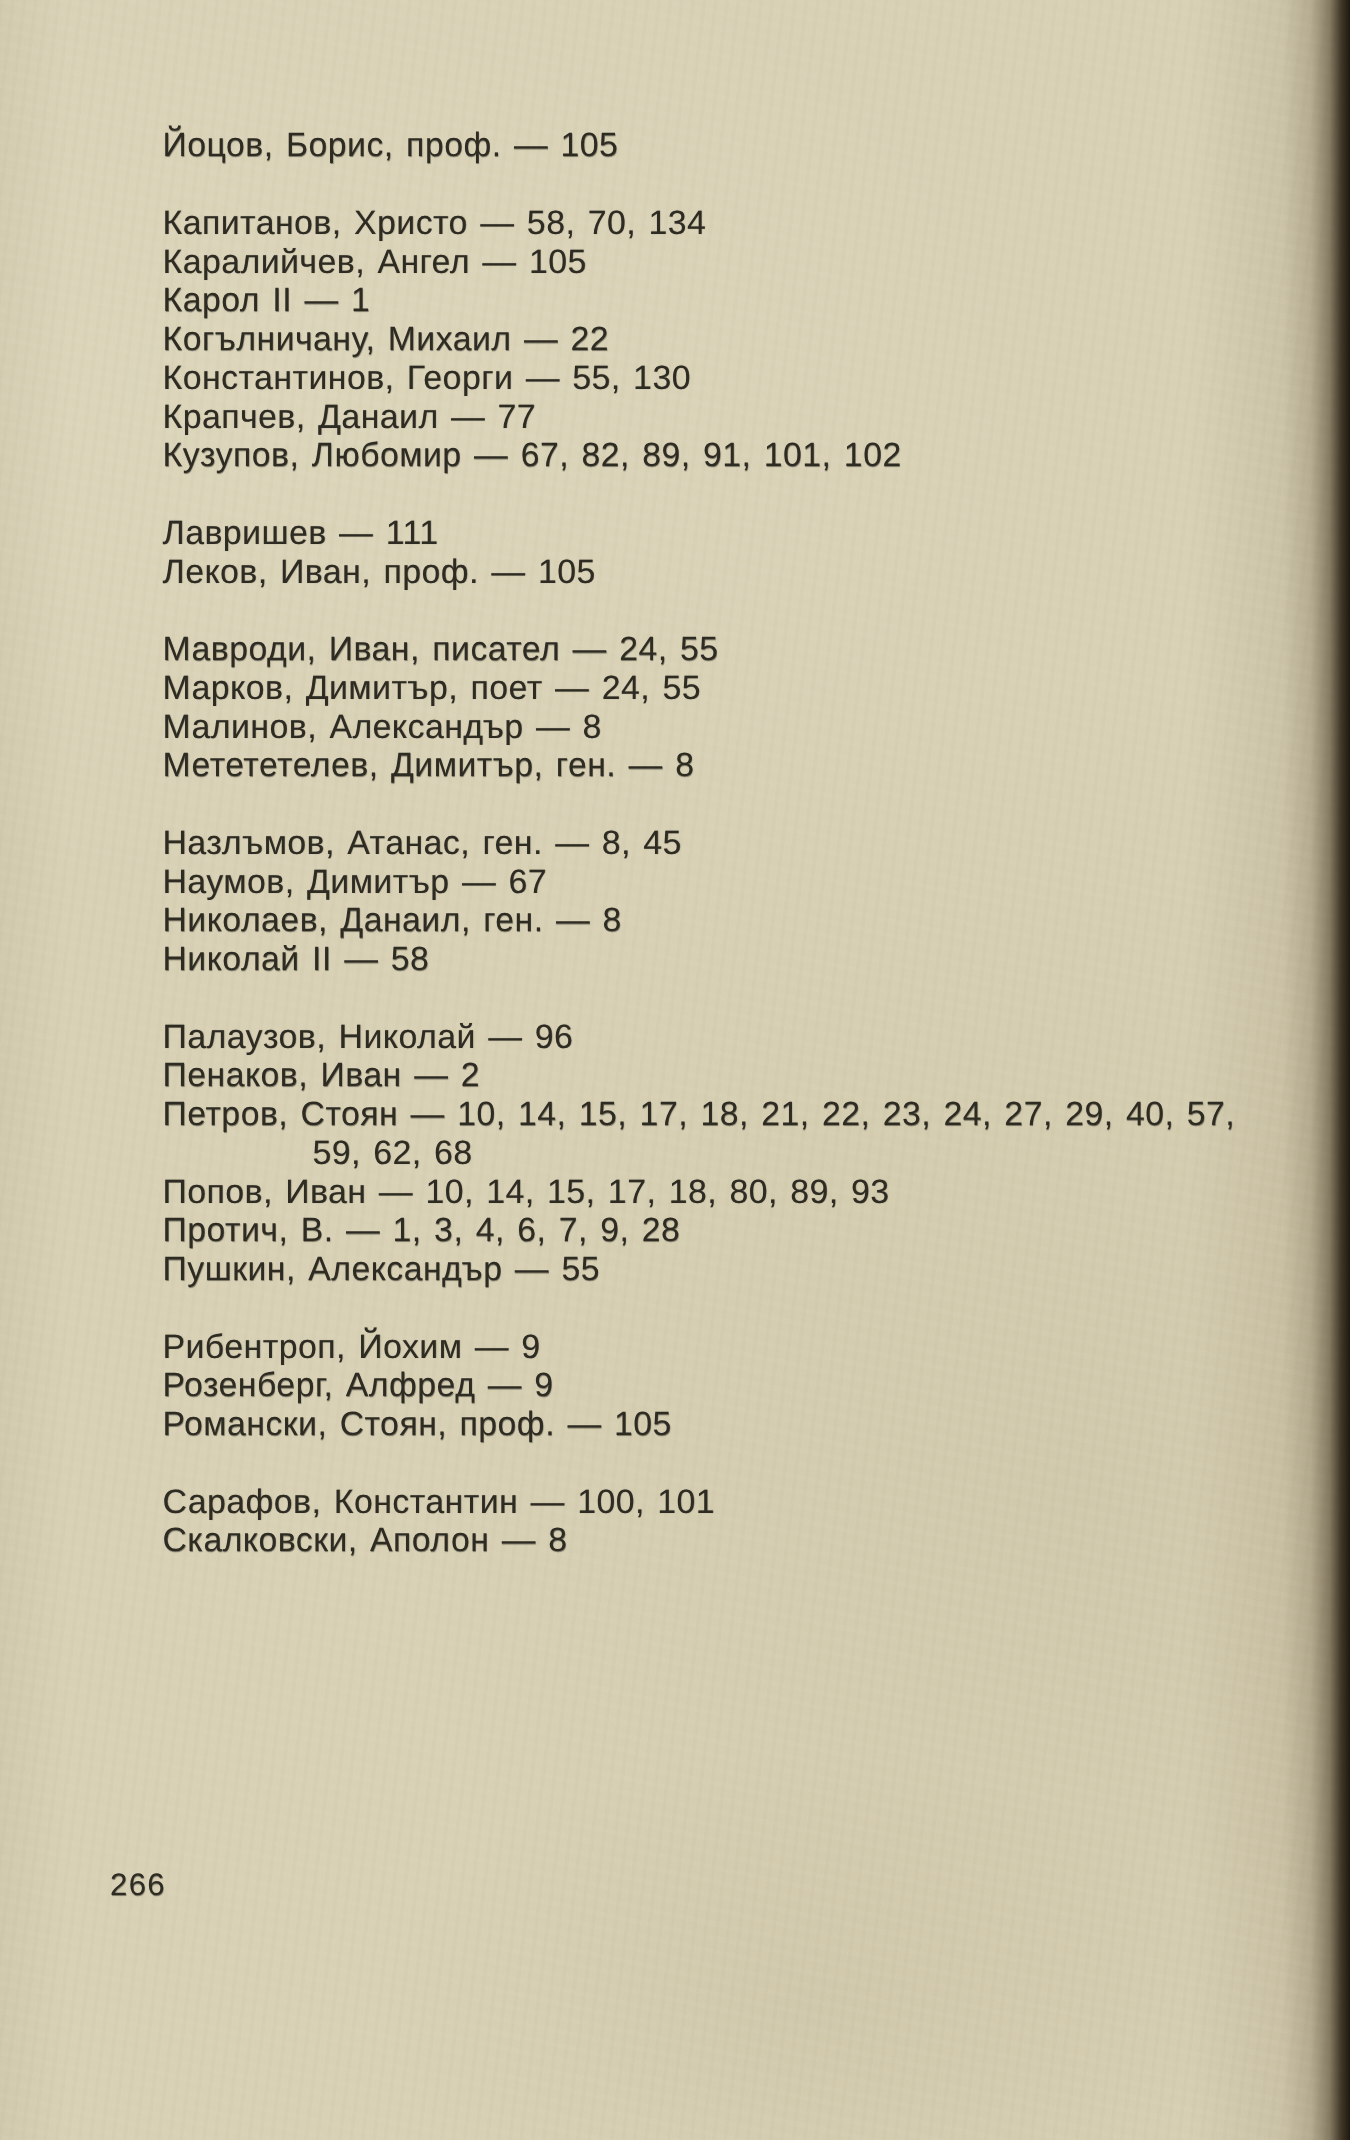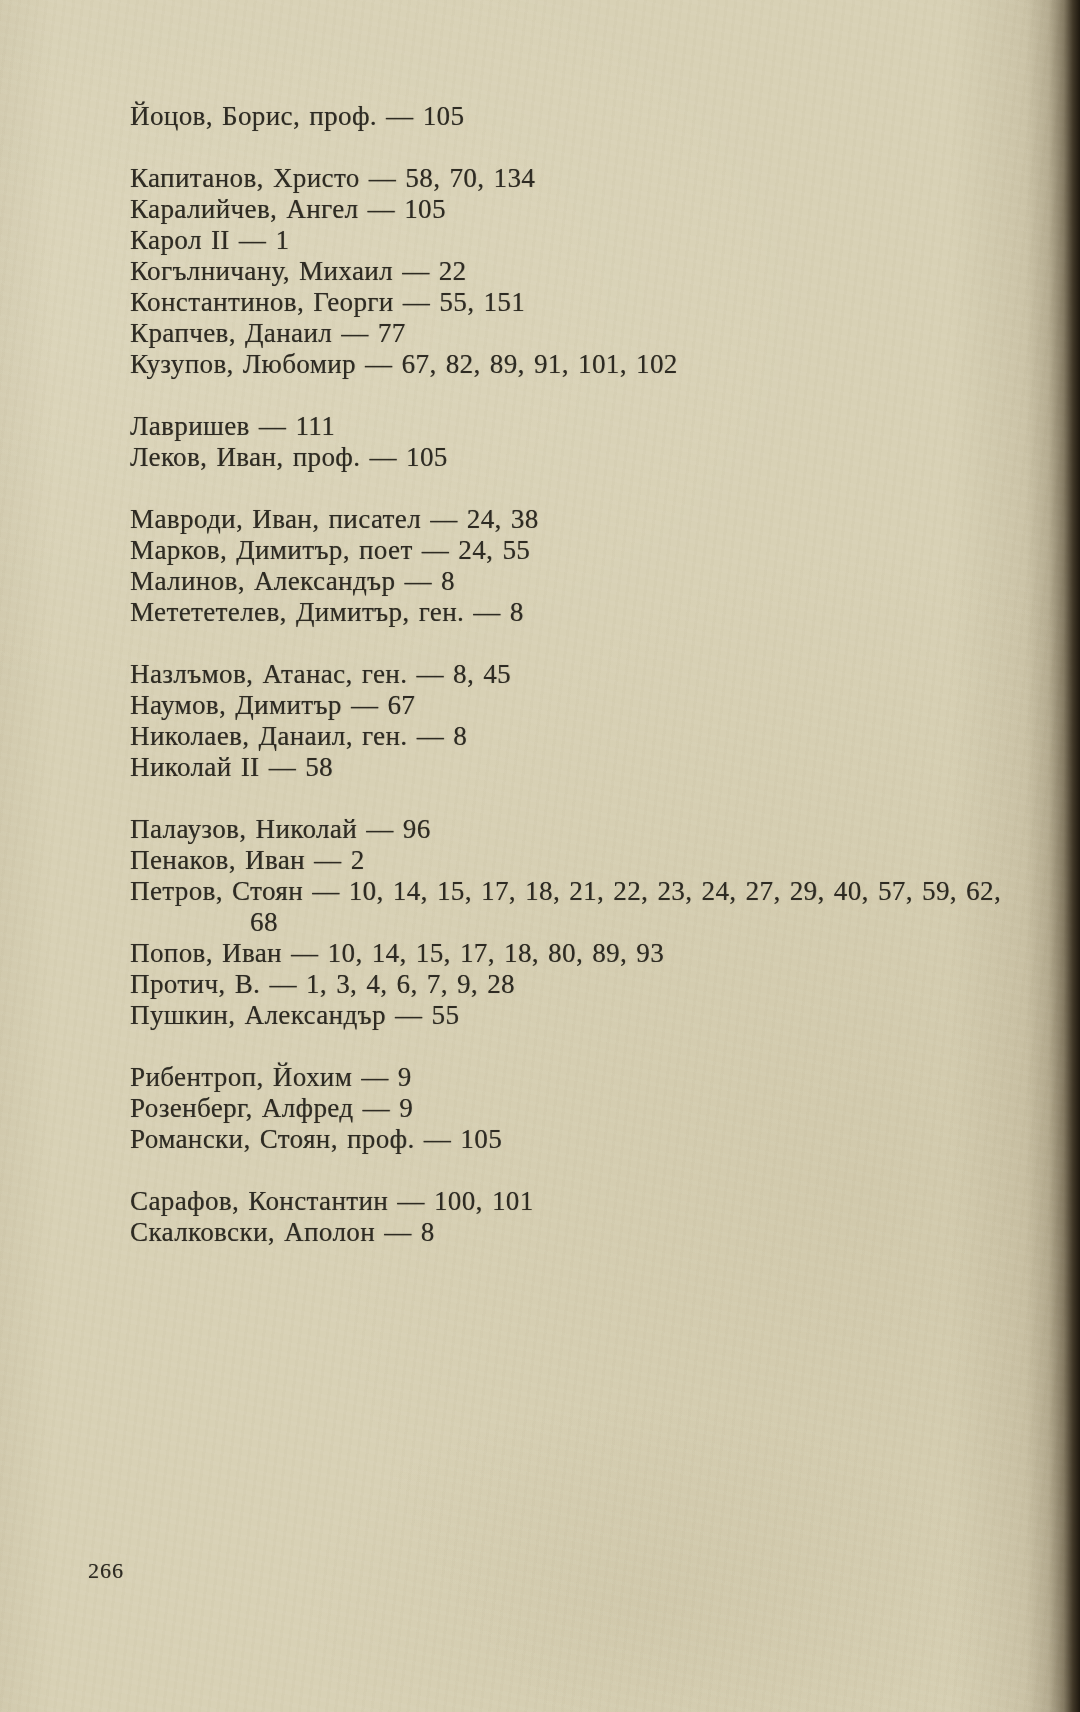--- a/index.html
+++ b/index.html
@@ -11,21 +11,21 @@
     position: relative;
     width: 1080px;
     height: 1712px;
     overflow: hidden;
     background-color: #d8d1b5;
     background-image:
       radial-gradient(1100px 700px at 18% 18%, rgba(255,252,238,0.10), rgba(255,252,238,0) 60%),
       radial-gradient(900px 1100px at 80% 70%, rgba(139,119,78,0.09), rgba(139,119,78,0) 60%),
       radial-gradient(500px 300px at 60% 94%, rgba(130,112,74,0.07), rgba(130,112,74,0) 70%),
       linear-gradient(to right, rgba(120,100,70,0.07), rgba(0,0,0,0) 5%, rgba(0,0,0,0) 88%, rgba(96,79,50,0.12) 96%);
-    font-family: Liberation Serif, serif;
+    font-family: Liberation Sans, sans-serif;
   }
   
   .grain {
     position: absolute;
     inset: 0;
     background-image:
       repeating-linear-gradient(97deg, rgba(110,95,60,0.025) 0 3px, rgba(0,0,0,0) 3px 9px),
       repeating-linear-gradient(12deg, rgba(255,255,245,0.03) 0 4px, rgba(0,0,0,0) 4px 11px);
     pointer-events: none;
   }
@@ -58,52 +58,52 @@
   .group { margin: 0 0 31px 0; }
   .group:last-child { margin-bottom: 0; }
   .entry {
     padding-left: 120px;
     text-indent: -120px;
     white-space: normal;
   }
   .page-number {
     position: absolute;
     left: 88px;
-    top: 1555px;
-    font-size: 22px;
+    top: 1493px;
+    font-size: 25px;
     line-height: 31px;
     color: #2e2b23;
     letter-spacing: 1px;
     text-shadow: 0.3px 0.4px 0.7px rgba(46,43,35,0.55);
   }
 </style>
 </head>
 <body>
 
 <div class="page">
   <div class="grain"></div>
   <div class="index" id="index">
       <div class="group">
         <div class="entry">Йоцов, Борис, проф. — 105</div>
       </div>
       <div class="group">
         <div class="entry">Капитанов, Христо — 58, 70, 134</div>
         <div class="entry">Каралийчев, Ангел — 105</div>
         <div class="entry">Карол II — 1</div>
         <div class="entry">Когълничану, Михаил — 22</div>
-        <div class="entry">Константинов, Георги — 55, 151</div>
+        <div class="entry">Константинов, Георги — 55, 130</div>
         <div class="entry">Крапчев, Данаил — 77</div>
         <div class="entry">Кузупов, Любомир — 67, 82, 89, 91, 101, 102</div>
       </div>
       <div class="group">
         <div class="entry">Лавришев — 111</div>
         <div class="entry">Леков, Иван, проф. — 105</div>
       </div>
       <div class="group">
-        <div class="entry">Мавроди, Иван, писател — 24, 38</div>
+        <div class="entry">Мавроди, Иван, писател — 24, 55</div>
         <div class="entry">Марков, Димитър, поет — 24, 55</div>
         <div class="entry">Малинов, Александър — 8</div>
         <div class="entry">Метететелев, Димитър, ген. — 8</div>
       </div>
       <div class="group">
         <div class="entry">Назлъмов, Атанас, ген. — 8, 45</div>
         <div class="entry">Наумов, Димитър — 67</div>
         <div class="entry">Николаев, Данаил, ген. — 8</div>
         <div class="entry">Николай II — 58</div>
       </div>

